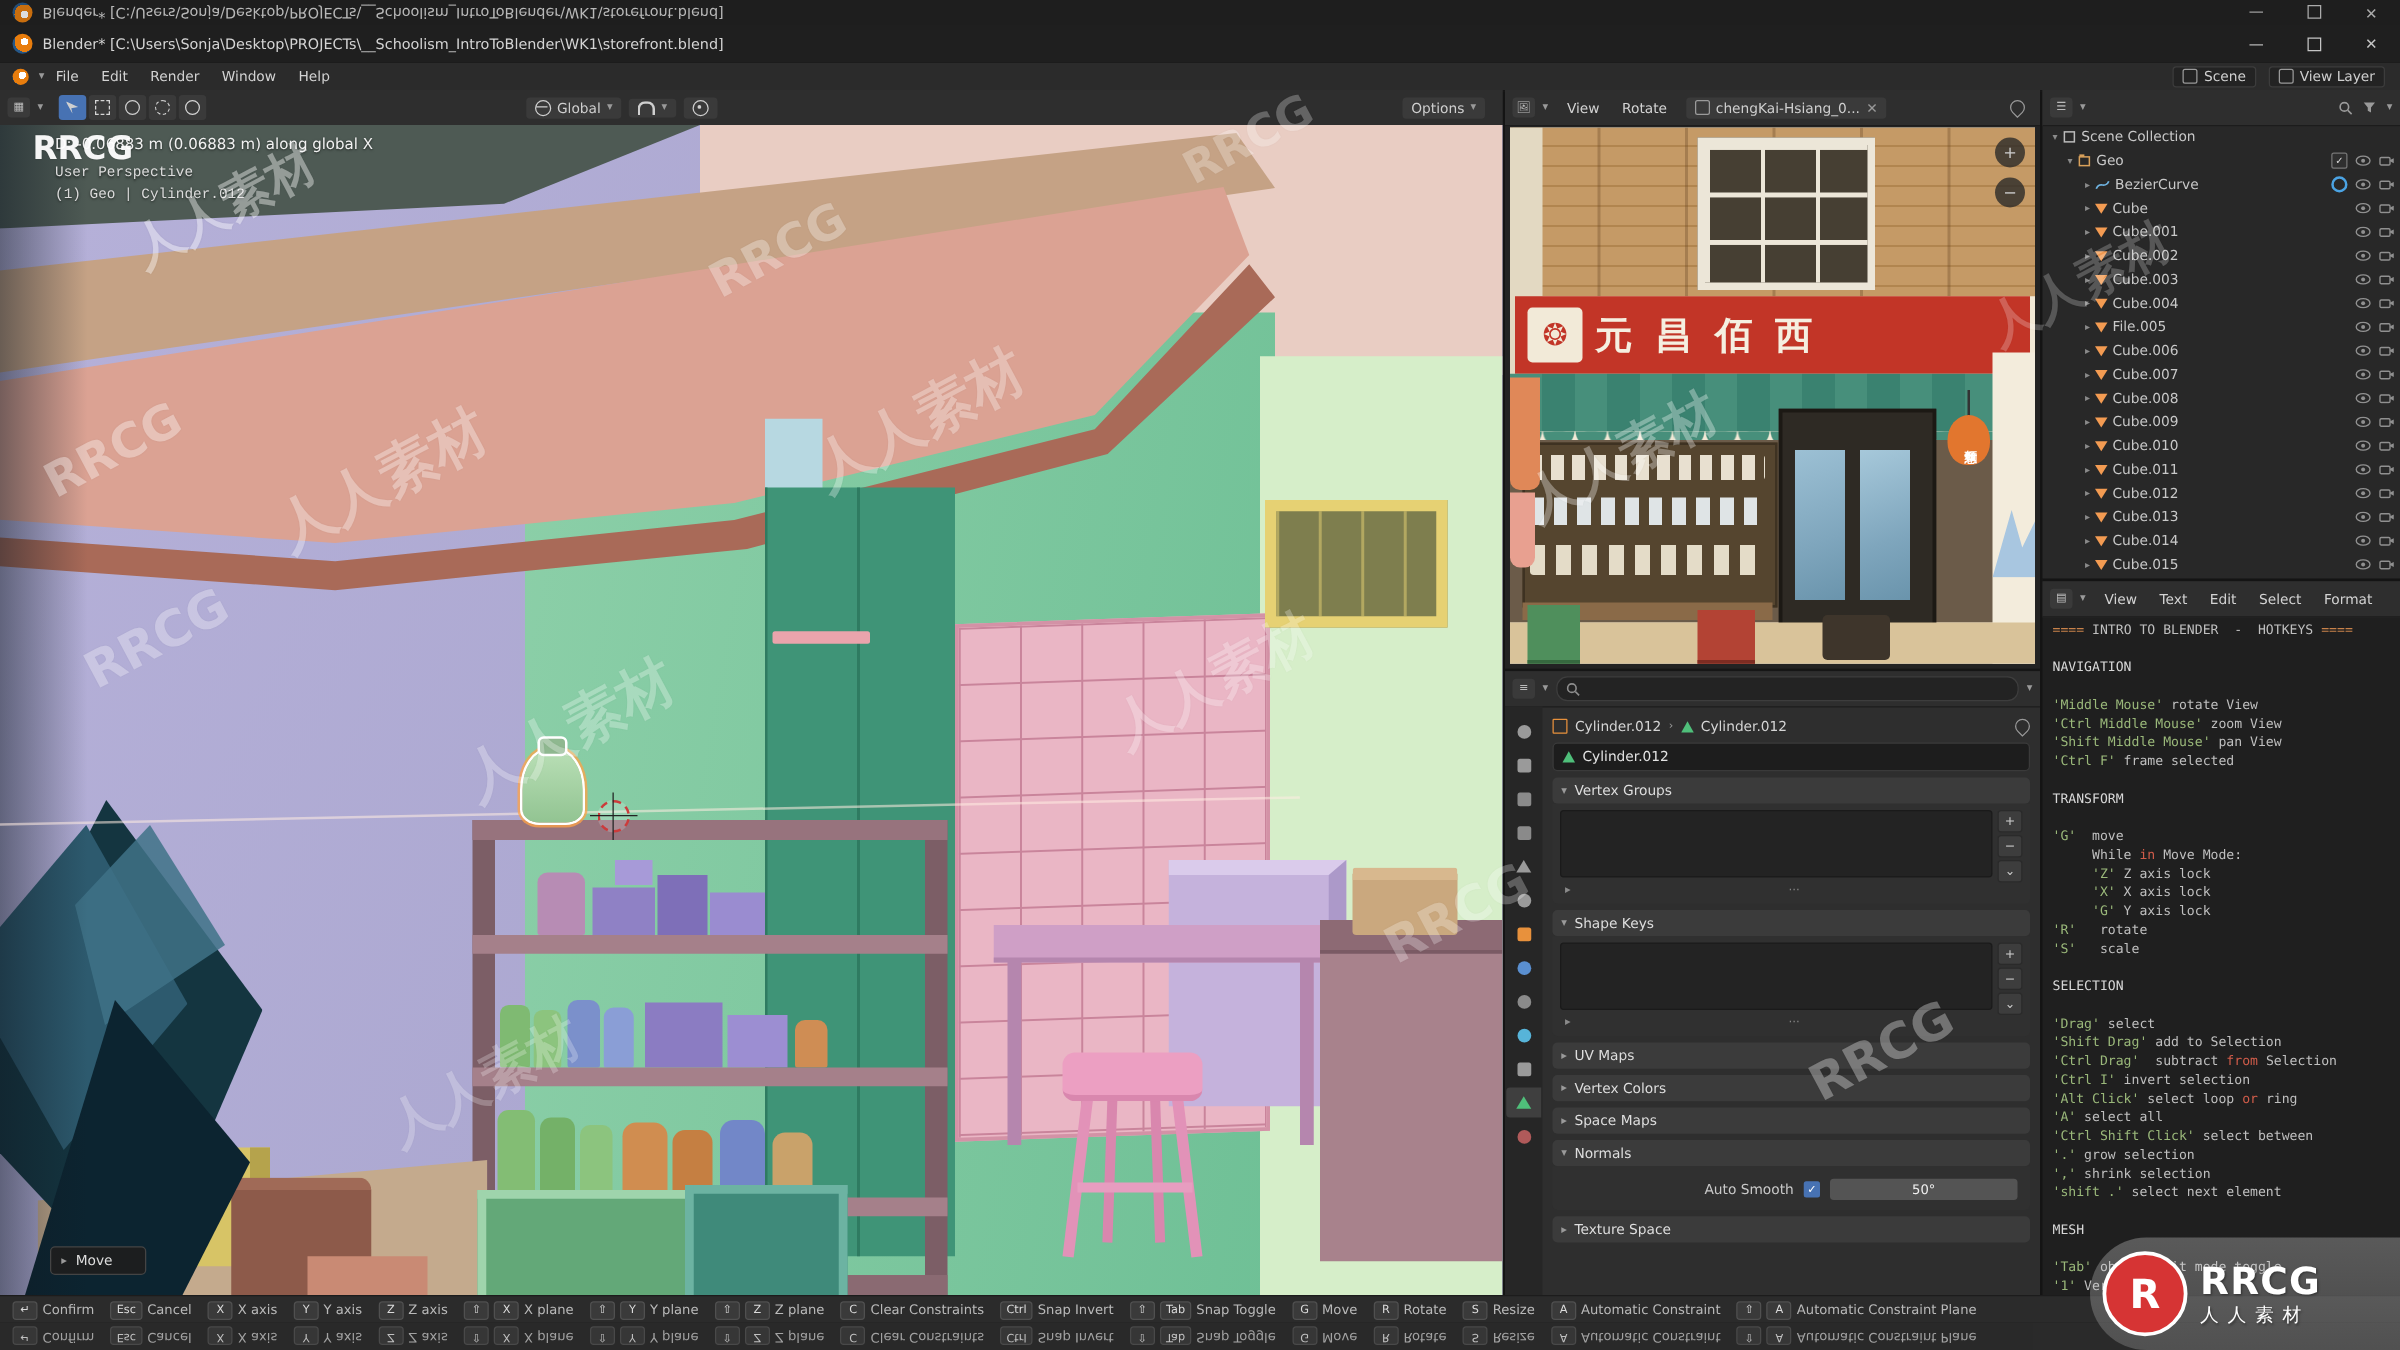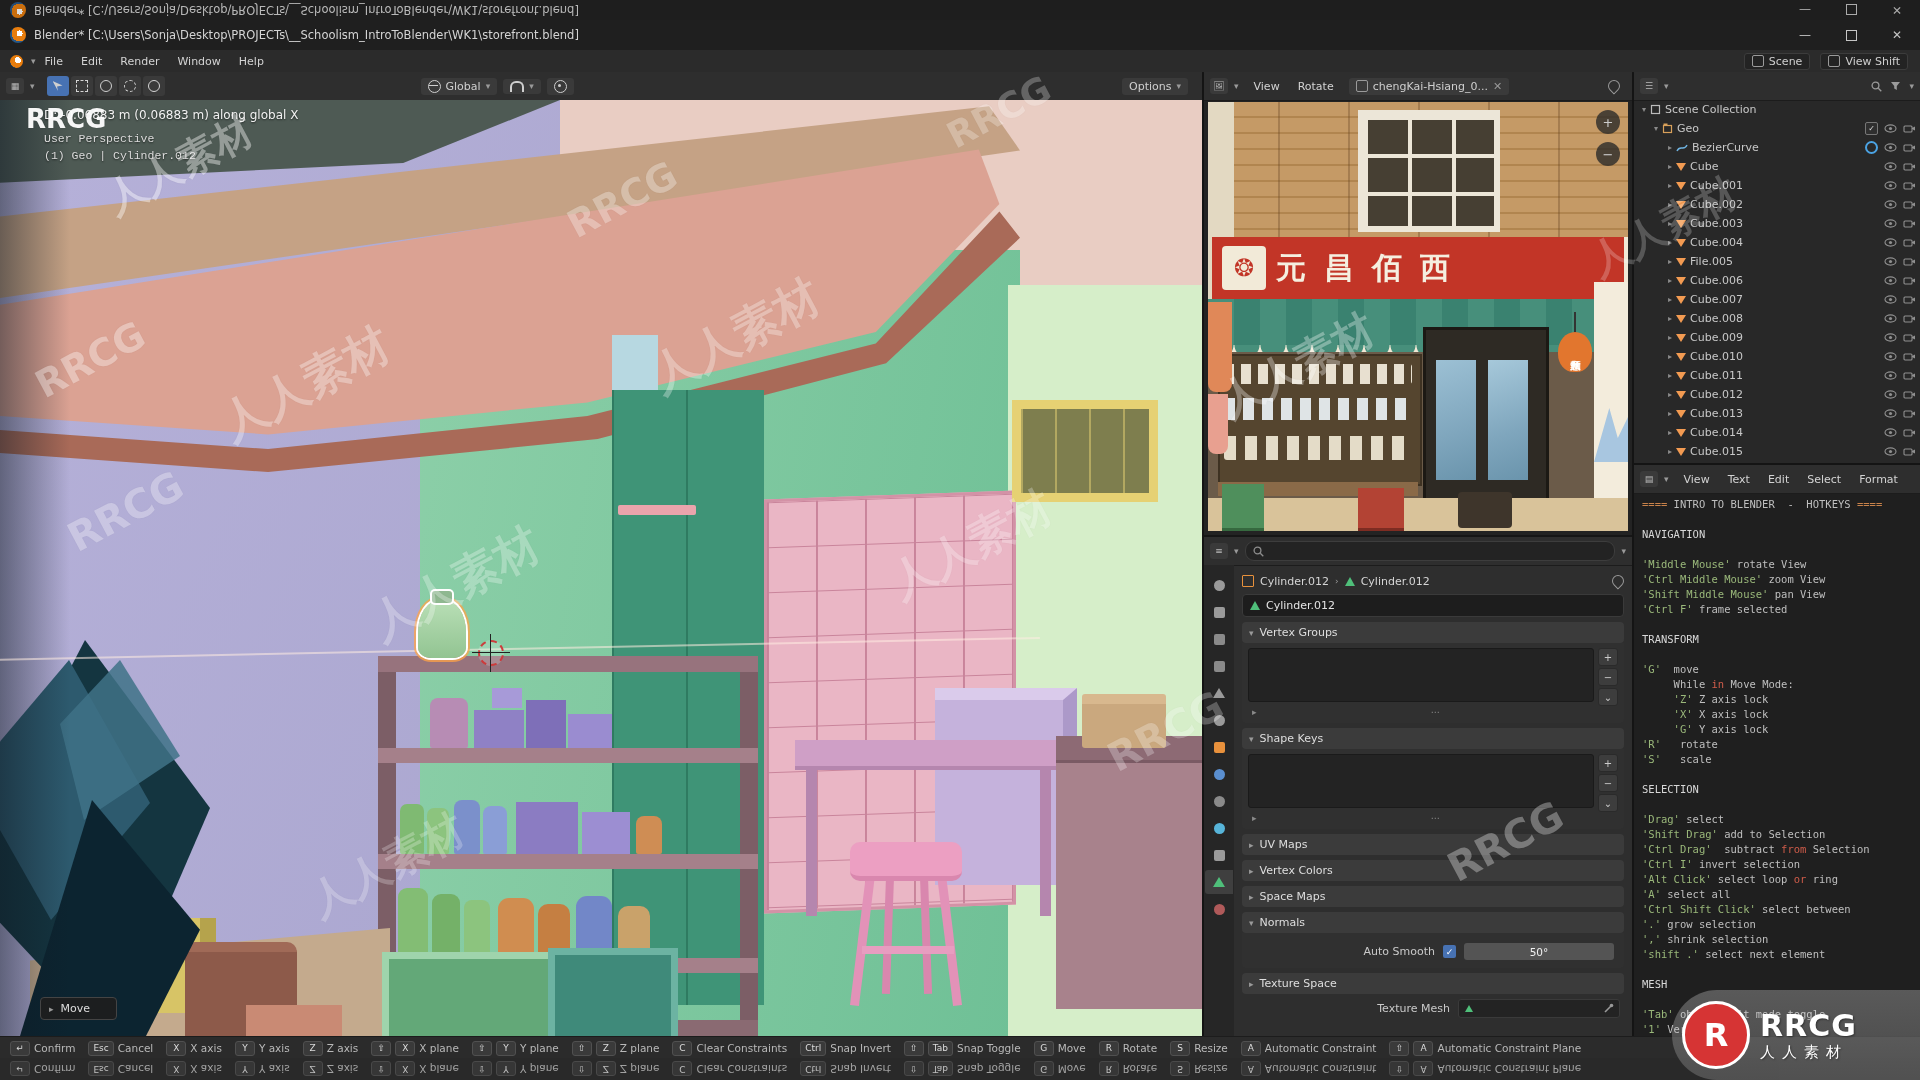--- a/index.html
+++ b/index.html
@@ -205,21 +205,21 @@
         <span class="menu-item">Window</span>
         <span class="menu-item">Help</span>
       </span>
     <span class="mb-right">
       <span class="mb-chip">
         <span class="chip-ic"></span>
         <span>Scene</span>
       </span>
       <span class="mb-chip">
         <span class="chip-ic"></span>
-        <span>View Shift</span>
+        <span>View Layer</span>
       </span>
     </span>
   </div>
 
   <div id="viewport">
     <div class="edhdr">
       <span class="ed-icon">▦</span>
       <span class="caret">▾</span>
       <span style="display:flex;gap:2px;margin-left:6px;">
         <span class="tool-btn active">
@@ -522,30 +522,20 @@
         <div class="panel-body">
           <div class="prop-row">
             <span class="prop-label">Auto Smooth</span>
             <span class="chk">✓</span>
             <span class="val-field">50°</span>
           </div>
         </div>
         <div class="panel-header">
           <span class="caret">▸</span>
             <span>Texture Space</span>
-        </div>
-        <div class="prop-row">
-          <span class="prop-label">Texture Mesh</span>
-          <span class="dd-field">
-            <span class="ic-meshtri" style="transform:scale(.8);"></span>
-            <svg width="11" height="11" style="margin-left:auto;">
-                <line x1="2" y1="9" x2="8" y2="3" stroke="#999" stroke-width="1.6"></line>
-                <circle cx="8.5" cy="2.5" r="1.8" fill="#999"></circle>
-              </svg>
-          </span>
         </div>
       </div>
     </div>
   </div>
 
   <div id="rightcol">
     <div id="outliner">
       <div class="edhdr">
         <span class="ed-icon">☰</span>
         <span class="caret">▾</span>

